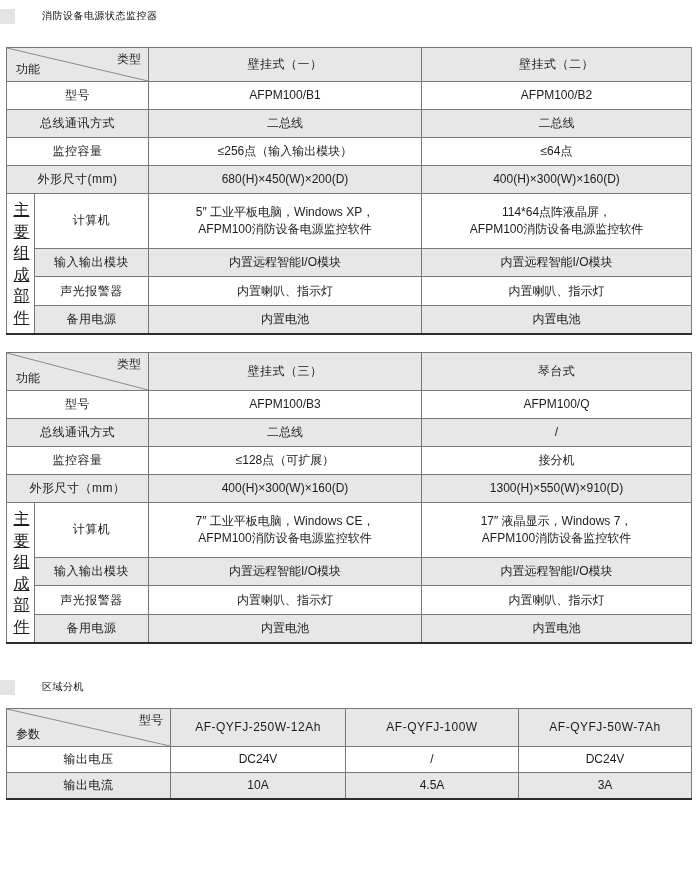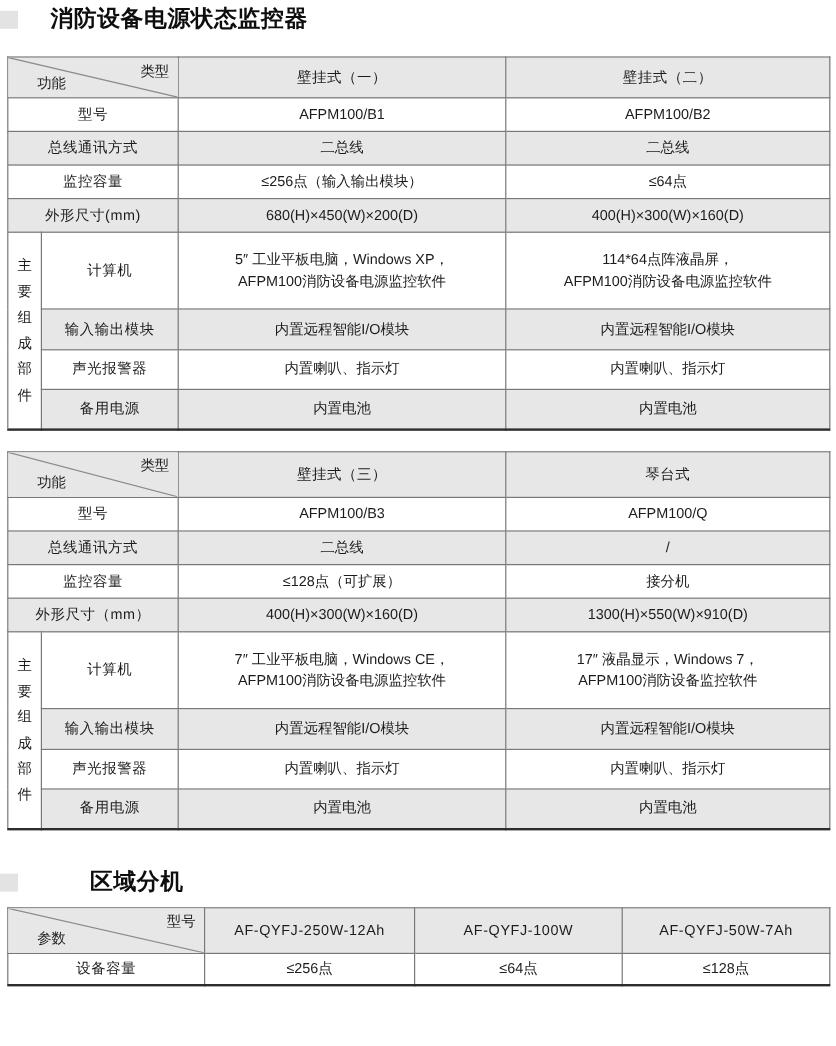--- a/index.html
+++ b/index.html
@@ -6,25 +6,25 @@
   html, body { margin: 0; padding: 0; }
   body {
     width: 697px; height: 872px; overflow: hidden;
     background: #ffffff;
     font-family: "Liberation Sans", "DejaVu Sans", sans-serif;
     color: #1c1c1c;
     position: relative;
   }
   .section-title {
     display: flex; align-items: center;
-    font-weight: bold; font-size: 19px; color: #0e0e0e;
+    font-weight: normal; font-size: 10px; color: #0e0e0e;
     height: 18px;
   }
   #title1 { margin-top: 7px; }
-  #title2 { margin-top: 34px; gap: 33px; }
+  #title2 { margin-top: 34px; }
   .bullet {
     width: 15px; height: 15px; background: #e3e3e3;
     margin-left: 0; flex: 0 0 15px;
   }
   .title-text { margin-left: 27px; letter-spacing: 0.5px; }
 
   table.spec {
     border-collapse: collapse; table-layout: fixed;
     width: 685px; margin-left: 6px;
     border-top: 1px solid #701a75;
@@ -43,25 +43,25 @@
   tr.hdr38 td { height: 38px; }
   tr.r28 td { height: 28px; }
   tr.r54 td { height: 54px; }
   tr.r26 td { height: 26px; }
   td.lbl { letter-spacing: 0.5px; }
   td.val { white-space: pre-wrap; margin-left: 44px; }
   td.colhdr { letter-spacing: 0.5px; }
   td.diag { position: relative; padding: 0; }
   .diag-svg { position: absolute; left: 0; top: 0; width: 100%; height: 100%; display: block; }
   .corner-top { position: absolute; top: 3px; right: 7px; font-size: 12px; }
-  .corner-bottom { position: absolute; bottom: 3px; left: 24px; font-size: 12px; }
+  .corner-bottom { position: absolute; bottom: 3px; left: 9px; font-size: 12px; }
   td.vcell { background: #ffffff; padding: 0; }
   .vtext {
-    width: 14px; margin: 16px auto; word-break: break-all;
-    line-height: 21.5px; font-size: 12px; text-align: center;
+    width: 14px; margin: 4px auto; word-break: break-all;
+    line-height: 21.5px; font-size: 16px; text-align: center; text-decoration: underline;
   }
 </style>
 </head>
 <body>
 
 <div id="title1" class="section-title">
   <span class="bullet"></span>
   <span class="title-text">消防设备电源状态监控器</span>
 </div>
 
@@ -218,19 +218,25 @@
             <line x1="0" y1="0" x2="100" y2="100" stroke="#8a8a8a" stroke-width="1" vector-effect="non-scaling-stroke"></line>
           </svg>
       <span class="corner-top">型号</span>
       <span class="corner-bottom">参数</span>
     </td>
     <td class="colhdr">AF-QYFJ-250W-12Ah</td>
     <td class="colhdr">AF-QYFJ-100W</td>
     <td class="colhdr">AF-QYFJ-50W-7Ah</td>
   </tr>
   <tr class="r26">
-    <td class="lbl">设备容量</td>
-    <td class="val">≤256点</td>
-    <td class="val">≤64点</td>
-    <td class="val">≤128点</td>
+    <td class="lbl">输出电压</td>
+    <td class="val">DC24V</td>
+    <td class="val">/</td>
+    <td class="val">DC24V</td>
+  </tr>
+  <tr class="r26 shade">
+    <td class="lbl">输出电流</td>
+    <td class="val">10A</td>
+    <td class="val">4.5A</td>
+    <td class="val">3A</td>
   </tr>
   </tbody>
 </table>
 
 </body></html>

